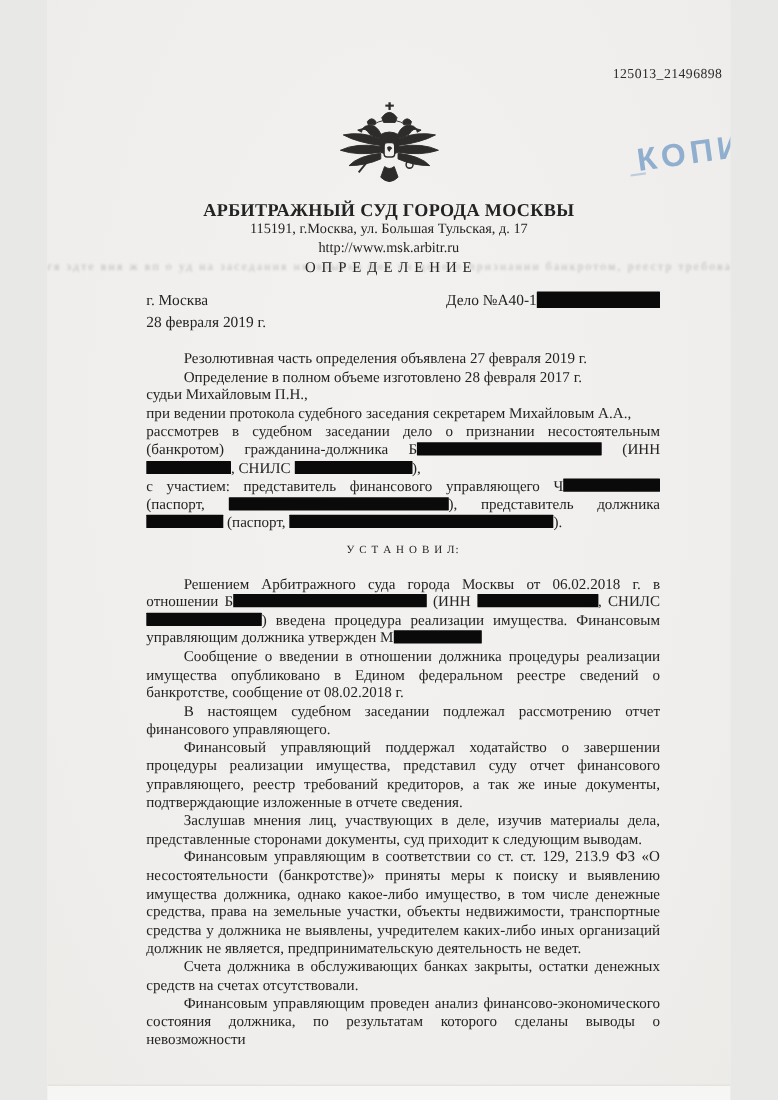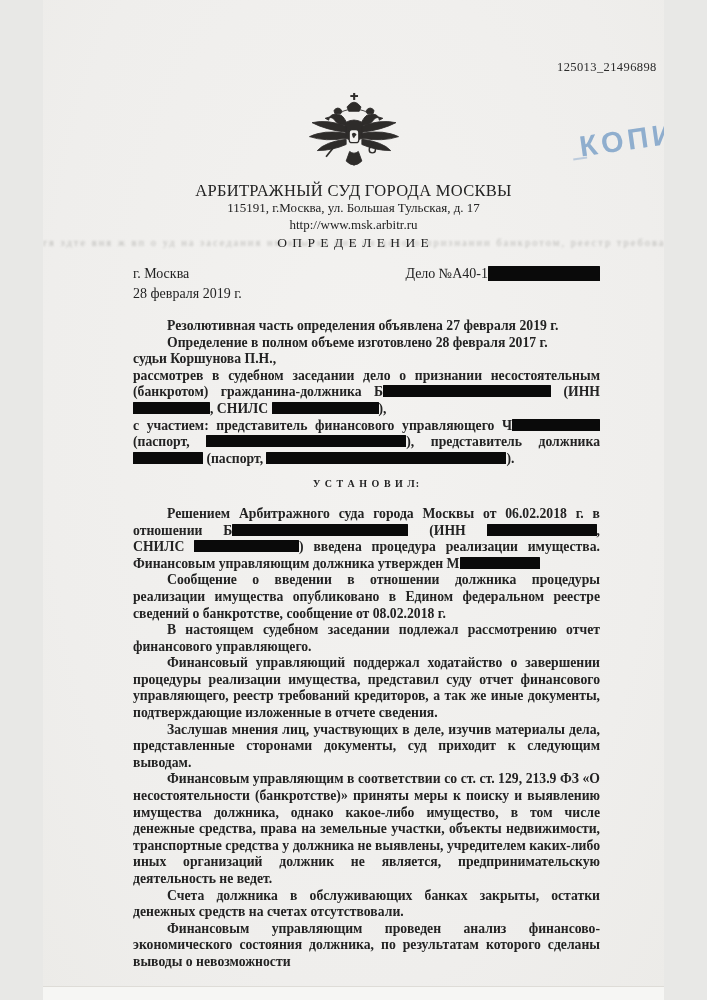--- a/index.html
+++ b/index.html
@@ -26,34 +26,34 @@
     transform:rotate(-8deg);
     white-space:nowrap;
   }
   .copy-stamp::before{
     content:"";
     position:absolute;left:-8px;bottom:4px;width:14px;height:2px;
     background:#9ab4d2;opacity:.7;
   }
   .header{ text-align:center; padding-top:92px; line-height:17px; }
   .emblem{ display:block; margin:0 auto 6px auto; }
-  .court-name{ font-size:16.5px; font-weight:normal; letter-spacing:.3px; }
+  .court-name{ font-size:16.5px; font-weight:bold; letter-spacing:.3px; }
   .court-address, .court-url{ font-size:13px; }
   .doc-type{ font-size:13.5px; letter-spacing:1px; position:relative; z-index:2; margin-top:1px; }
   .bleed-band{
     position:absolute; top:237px; left:0; width:707px; height:18px;
     font-size:10.5px; color:#6d6d68; opacity:.4;
     filter:blur(1.1px);
     letter-spacing:2px; white-space:nowrap; overflow:hidden;
     z-index:1; text-align:left;
   }
   .content{ position:relative; z-index:2; padding:0 64px 0 90px; }
   .meta{ display:flex; justify-content:space-between; margin-top:13px; font-size:14px; line-height:20px;gap:19px; }
   .case-line{ white-space:nowrap; }
-  .body-text{ font-size:13.7px; line-height:16.6px; text-align:justify;font-weight:bold; }
+  .body-text{ font-size:13.7px; line-height:16.6px; text-align:justify; }
   .para{ margin:0; }
   .para.indent{ text-indent:34px; }
   .para.gap{ margin-top:13px; }
   .resolution-block{ margin-top:14px; }
   .ustanovil{
     text-align:center; font-size:10px; letter-spacing:1px;
     margin:9px 0 13px 0; text-indent:0;
   }
   .redact{
     display:inline-block; height:12px; background:#0a0a0a;
@@ -132,21 +132,22 @@
         <div>28 февраля 2019 г.</div>
       </div>
       <div class="meta-right">
         <div class="case-line">Дело №А40-1<span class="redact" style="width: 112px;"></span></div>
       </div>
     </div>
 
     <div class="body-text resolution-block" id="intro-paragraphs">
         <p class="para indent">Резолютивная часть определения объявлена 27 февраля 2019 г.</p>
         <p class="para indent">Определение в полном объеме изготовлено 28 февраля 2017 г.</p>
-        <p class="para">судьи Коршунова П.Н.,</p>
+        <p class="para">судьи Михайловым П.Н.,</p>
+        <p class="para">при ведении протокола судебного заседания секретарем Михайловым А.А.,</p>
         <p class="para">рассмотрев в судебном заседании дело о признании несостоятельным (банкротом) гражданина-должника Б<span class="redact" style="width: 168px;"></span> (ИНН <span class="redact" style="width: 77px;"></span>, СНИЛС <span class="redact" style="width: 107px;"></span>),</p>
         <p class="para">с участием: представитель финансового управляющего Ч<span class="redact" style="width: 88px;"></span> (паспорт, <span class="redact" style="width: 200px;"></span>), представитель должника <span class="redact" style="width: 70px;"></span> (паспорт, <span class="redact" style="width: 240px;"></span>).</p>
       </div>
 
     <div class="body-text ustanovil">У С Т А Н О В И Л:</div>
 
     <div class="body-text" id="facts-paragraphs">
         <p class="para indent">Решением Арбитражного суда города Москвы от 06.02.2018 г. в отношении Б<span class="redact" style="width: 176px;"></span> (ИНН <span class="redact" style="width: 110px;"></span>, СНИЛС <span class="redact" style="width: 105px;"></span>) введена процедура реализации имущества. Финансовым управляющим должника утвержден М<span class="redact" style="width: 80px;"></span></p>
         <p class="para indent">Сообщение о введении в отношении должника процедуры реализации имущества опубликовано в Едином федеральном реестре сведений о банкротстве, сообщение от 08.02.2018 г.</p>
         <p class="para indent">В настоящем судебном заседании подлежал рассмотрению отчет финансового управляющего.</p>

